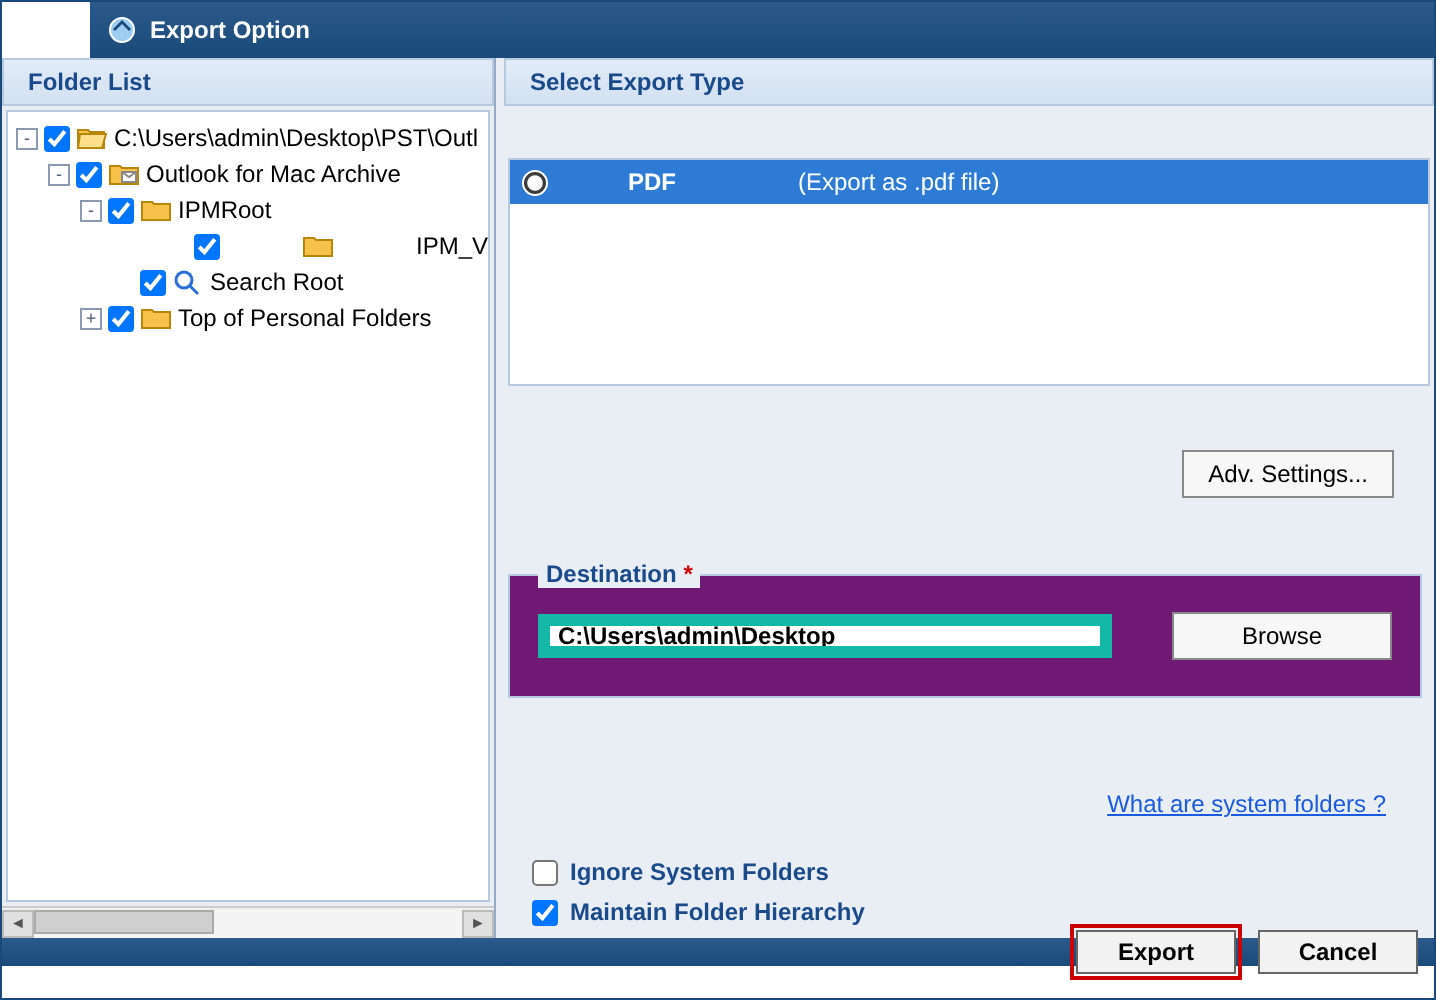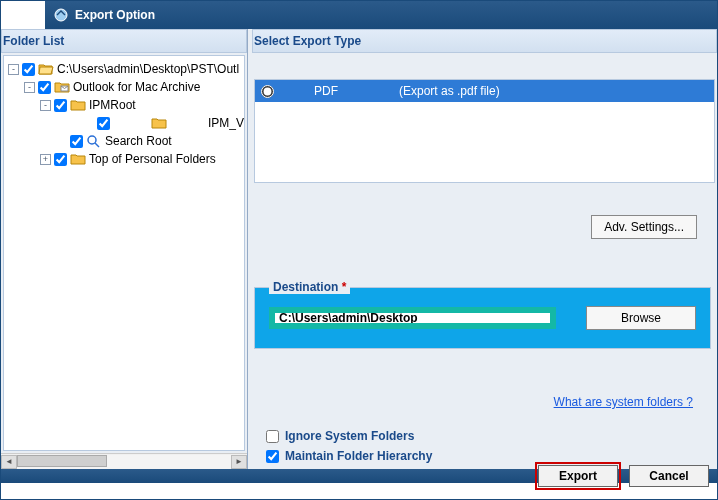--- a/index.html
+++ b/index.html
@@ -6,46 +6,46 @@
 body { width: 718px; height: 500px; overflow: hidden; background: #fff; border: 1px solid #1a4a7a; }
 
 .titlebar { height: 28px; background: linear-gradient(#2b5a8a, #1a4a7a); color: #fff; display: flex; align-items: center; padding: 0 8px; font-weight: bold; margin-left: 44px; }
 .titlebar .app-icon { width: 16px; height: 16px; margin-right: 6px; display:flex; align-items:center; justify-content:center; }
 
 .main { display: flex; height: 440px; background: #e9eef4; }
 
 .left-pane { width: 247px; display: flex; flex-direction: column; border-right: 1px solid #94aac6; }
 .right-pane { flex: 1; display: flex; flex-direction: column; padding-left: 4px; gap: 24px; }
 
-.section-header { background: linear-gradient(#e2ecf8,#d2e0f0); color: #1a4a8a; font-weight: bold; padding: 4px 1px; border: 1px solid #b7c9df; }
+.section-header { background: linear-gradient(#e2ecf8,#d2e0f0); color: #1a4a8a; font-weight: bold; padding: 4px 12px; border: 1px solid #b7c9df; }
 
 .tree-container { flex: 1; background: #fff; border: 1px solid #b7c9df; margin: 2px; overflow: auto; position: relative; }
 .tree { padding: 4px 0 4px 4px; white-space: nowrap; }
 .tree-row { display: flex; align-items: center; height: 18px; }
 .exp { width: 11px; height: 11px; border: 1px solid #8a9ab0; background:#fff; display:inline-flex; align-items:center; justify-content:center; font-size:9px; line-height:1; color:#4a5a70; margin-right:3px; cursor:pointer; }
 .exp.empty { border:none; background:transparent; }
 .chk { width:13px; height:13px; margin-right:3px; }
 .ficon { width:16px; height:16px; margin-right:3px; display:inline-flex; align-items:center; justify-content:center; }
 .tlabel { color:#000; }
 
 .scroll-h { height:16px; background:#f0f0f0; border-top:1px solid #ccc; display:flex; align-items:center; }
 .scroll-h .arrow { width:16px; height:14px; background:#e0e0e0; border:1px solid #bbb; display:flex; align-items:center; justify-content:center; font-size:8px; color:#555; }
 .scroll-h .track { flex:1; height:14px; background:#f4f4f4; position:relative; }
 .scroll-h .thumb { position:absolute; left:0; top:0; height:12px; width:90px; background:#cfcfcf; border:1px solid #aaa; }
 
 .export-type-box { background:#fff; border:1px solid #b7c9df; margin:2px; height:148px; overflow:hidden; }
 .type-row { display:flex; align-items:center; height:22px; padding:0 6px; color:#fff; background:#2e7bd6; }
 .type-row input[type=radio] { margin-right:8px; accent-color:#fff; }
-.type-name { width:117px; font-weight:normal;padding-left:32px; }
+.type-name { width:117px; font-weight:bold;padding-left:32px; }
 .type-desc { }
 
 .adv-row { display:flex; justify-content:flex-end; padding:6px 20px 12px 0; }
 .btn { min-width:100px; height:24px; background:#f7f7f7; border:1px solid #888; padding:2px 12px; cursor:pointer; }
 
-.dest-group { border:1px solid #b7c9df; margin:12px 6px 2px 2px; padding:10px 14px 18px 14px; background:#0ea5e9; position:relative; }
+.dest-group { border:1px solid #b7c9df; margin:2px 6px 2px 2px; padding:10px 14px 18px 14px; background:#701a75; position:relative; }
 .dest-label { color:#1a4a8a; font-weight:bold; position:relative; top:-18px; background:#e9eef4; padding:0 4px; display:inline-block; }
 .req { color:#c00; }
 .dest-row { display:flex; align-items:center; gap:30px; margin-top:-6px; }
 .dest-input { flex:1; max-width:290px; height:22px; border:6px solid #14b8a6; padding:2px 4px; font-weight:bold; }
 
 .opts { padding:10px 14px 6px 14px; display:flex; flex-direction:column; gap:6px; margin-top:44px; }
 .opt-row { display:flex; align-items:center; gap:6px; color:#1a4a8a; font-weight:bold; }
 .opt-row input { width:13px; height:13px; }
 .link-row { position:absolute; right:24px; bottom:60px; }
 .link-row a { color:#1a5adf; text-decoration:underline; cursor:pointer; }

